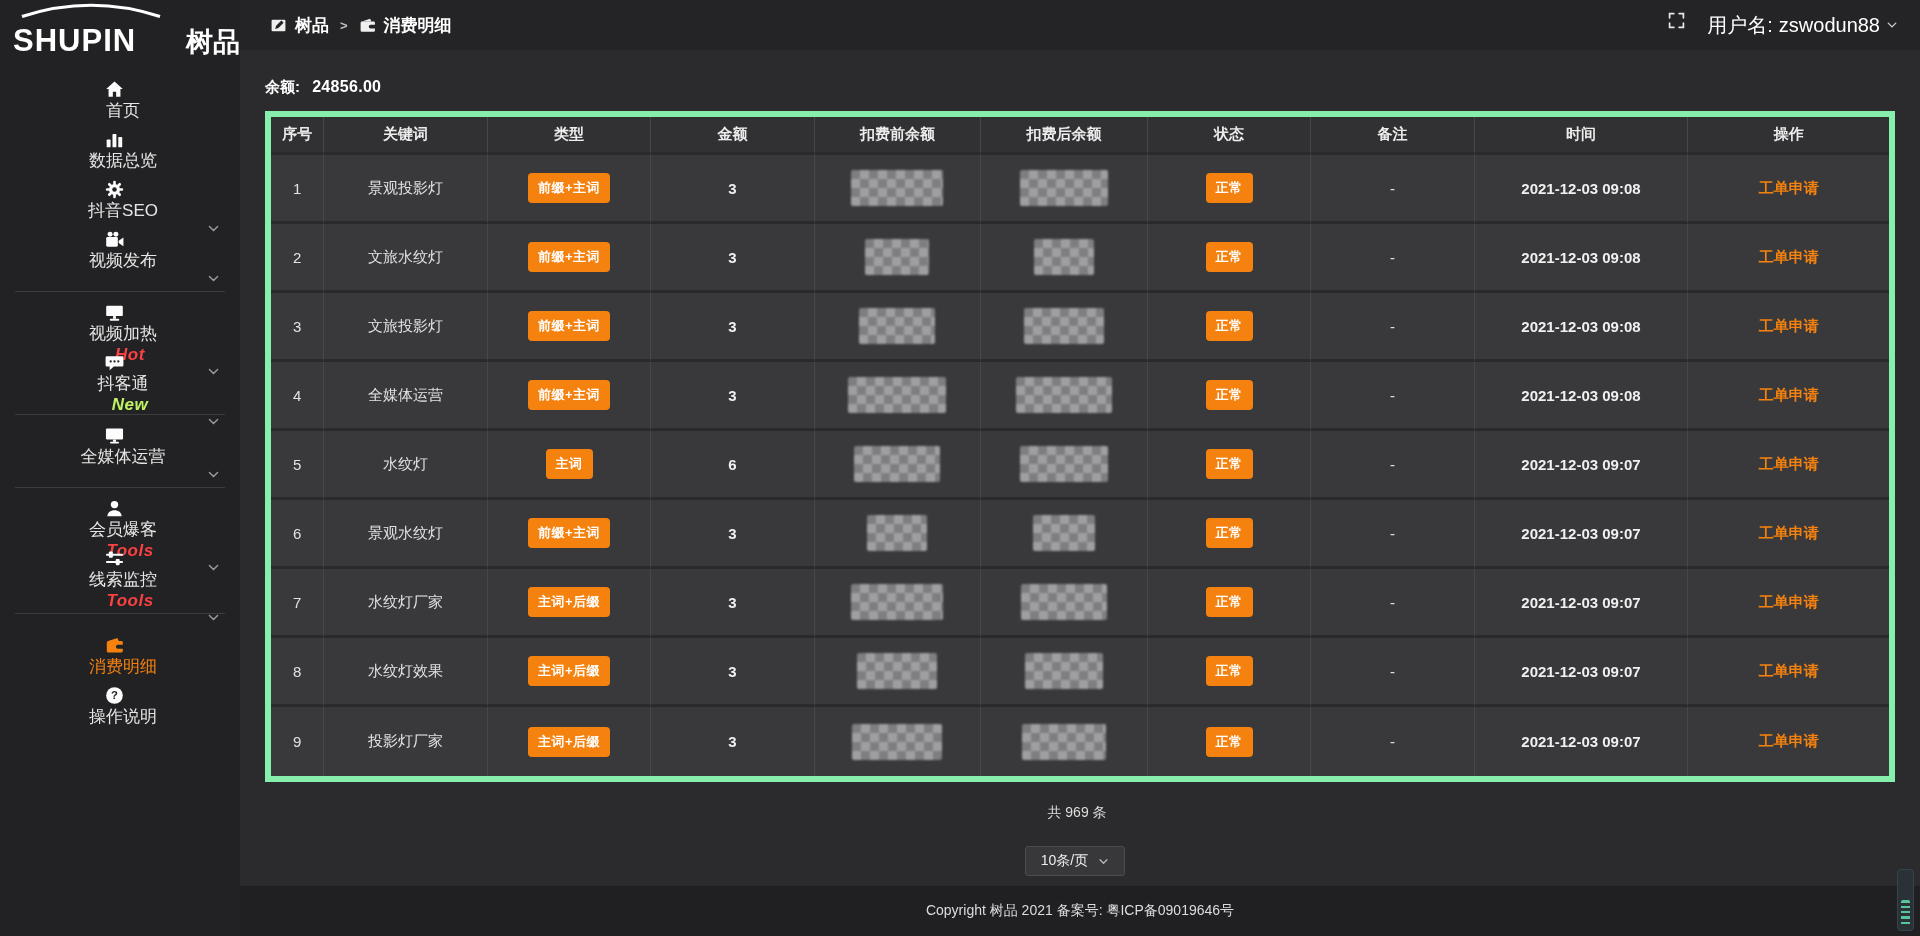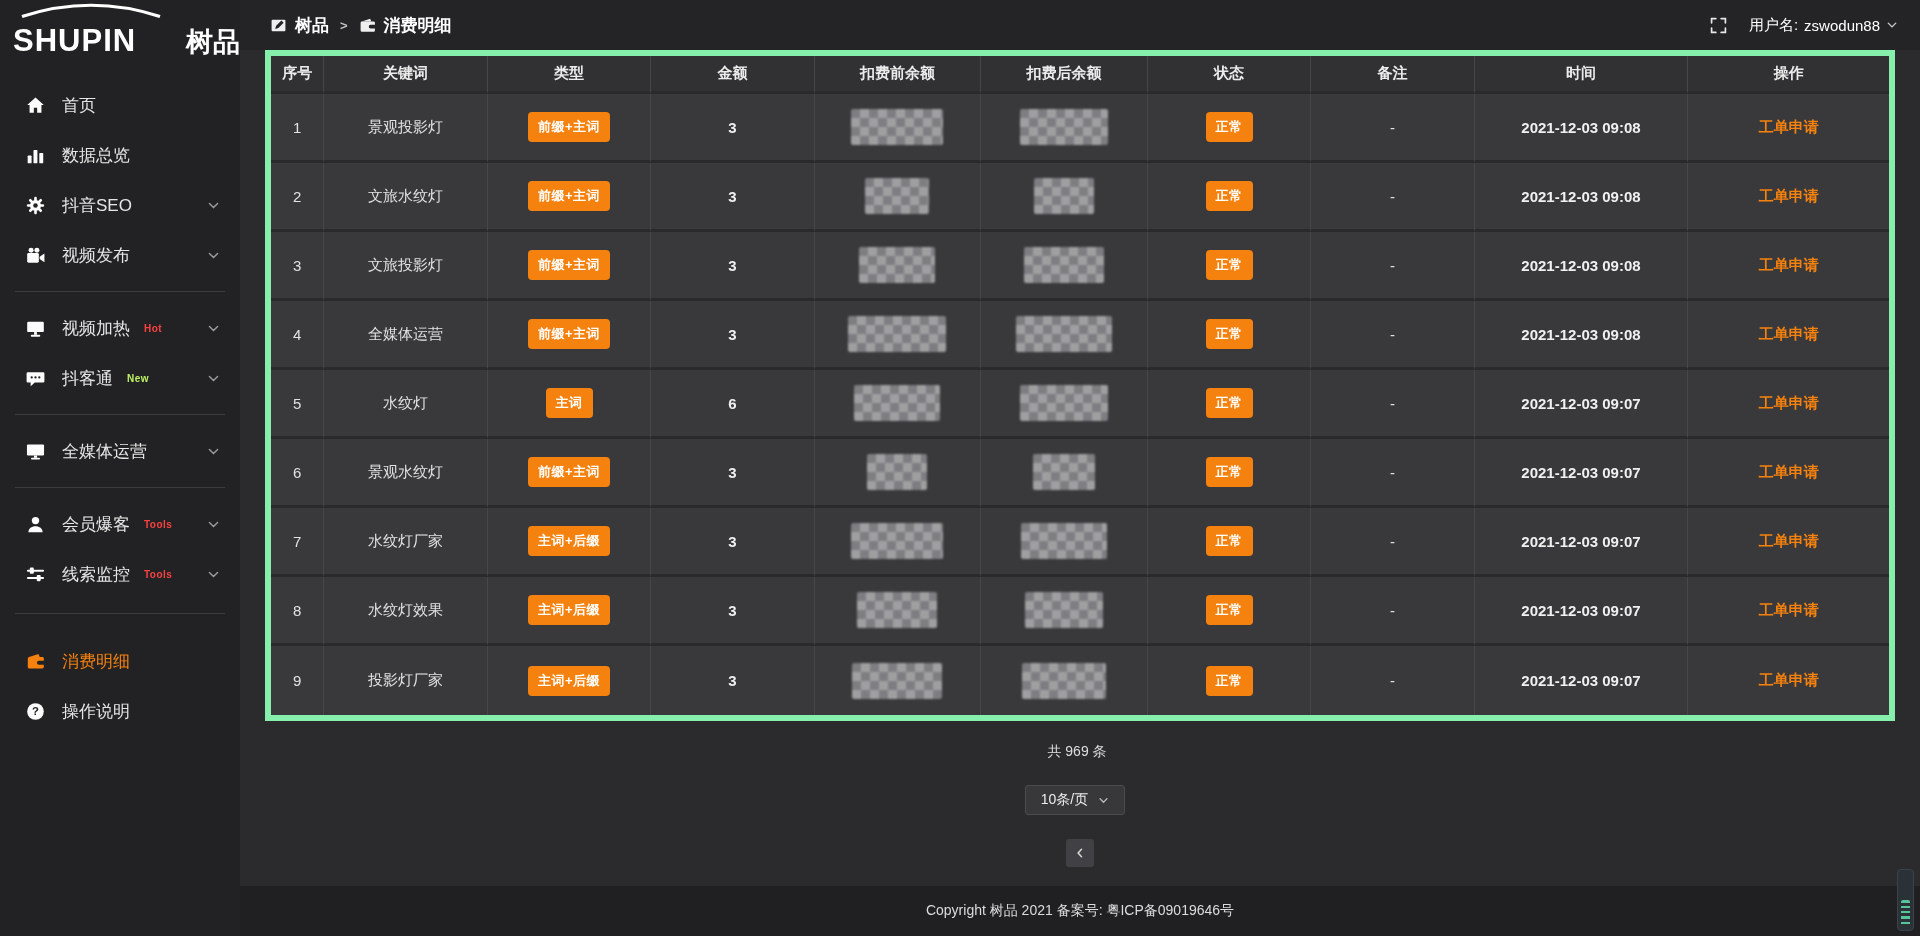--- a/index.html
+++ b/index.html
@@ -11,38 +11,38 @@
   }
 
   
   .sidebar { position:absolute; left:0; top:0; width:240px; height:100%; background:#222224; z-index:3; }
   .logo { position:relative; height:58px; display:flex; align-items:flex-end; padding:14px 0 2px 13px; white-space:nowrap;justify-content:space-between; }
   .logo-arc { position:absolute; top:3px; left:15px; }
   .logo-en { font-size:31px; font-weight:800; color:#fff; letter-spacing:1px; line-height:1; }
   .logo-cn { font-size:27px; font-weight:800; color:#fff; margin-left:5px; line-height:1.05; }
 
   .menu { padding-top:22px; }
-  .menu-item { height:50px; display:flex; align-items:center; padding:0 20px 0 26px; color:#e6e6e6; font-size:17px; cursor:pointer; }
+  .menu-item { height:50px; display:flex; align-items:center; padding:0 20px 0 26px; color:#e6e6e6; font-size:17px; cursor:pointer;flex-direction:column; }
   .mi-icon { width:19px; height:19px; margin-right:17px; display:inline-flex; color:#fcfcfc; flex:none; }
   .mi-icon svg { width:100%; height:100%; }
   .menu-item.active, .menu-item.active .mi-icon { color:#f5820f; }
   .mi-label { white-space:nowrap; }
-  .mi-badge { font-weight:bold; font-size:10px; margin-left:14px; letter-spacing:.5px; }
+  .mi-badge { font-style:italic; font-weight:bold; font-size:17px; margin-left:14px; letter-spacing:.5px; }
   .mi-chevron { margin-left:auto; width:13px; height:13px; color:#9a9a9a; display:inline-flex; }
   .mi-chevron svg { width:100%; height:100%; }
   .menu-divider { height:1px; background:#3c3c3e; margin:11px 15px; }
   .menu-divider.wide-gap { margin:14px 15px 22px; }
 
   
   .topbar { position:absolute; left:240px; top:0; right:0; height:50px; background:#242427; display:flex; align-items:center; padding:0 22px 0 30px; color:#fff; }
   .breadcrumb { display:flex; align-items:center; gap:8px; font-size:17px; font-weight:bold; }
   .bc-icon { width:17px; height:17px; display:inline-flex; color:#efefef; }
   .bc-icon svg { width:100%; height:100%; }
   .bc-sep { color:#c0c0c0; font-size:13px; font-weight:bold; padding:0 3px; }
-  .topbar-right { margin-left:auto; display:flex; align-items:center; gap:12px; font-size:15px; }
+  .topbar-right { margin-left:auto; display:flex; gap:12px; font-size:20px; }
   .fs-icon { width:17px; height:17px; display:inline-flex; color:#e8e8e8; cursor:pointer; margin-right:10px; }
   .fs-icon svg { width:100%; height:100%; }
   .user-wrap { display:flex; align-items:center; gap:6px; cursor:pointer; }
   .user-chevron { width:12px; height:12px; display:inline-flex; color:#cfcfcf; }
   .user-chevron svg { width:100%; height:100%; }
 
   
   .content { position:absolute; left:240px; top:50px; right:0; bottom:50px; background:#2b2b2d; padding:0 25px; }
   .balance { margin:28px 0 14px; font-size:15px; font-weight:bold; color:#fff; }
   .balance-value { margin-left:8px; font-size:16px; letter-spacing:.3px; }
@@ -284,20 +284,24 @@
       <span class="user-chevron">
         <svg viewBox="0 0 16 16">
             <path d="M3 5.5l5 5 5-5" fill="none" stroke="currentColor" stroke-width="1.8" stroke-linecap="round"></path>
           </svg>
       </span>
     </div>
   </div>
 </header>
 
 <main class="content">
+  <div class="balance">
+    <span>余额:</span>
+    <span class="balance-value">24856.00</span>
+  </div>
 
   <table>
     <colgroup id="table-cols">
         <col style="width: 3.3%;">
         <col style="width: 10.1%;">
         <col style="width: 10.1%;">
         <col style="width: 10.1%;">
         <col style="width: 10.3%;">
         <col style="width: 10.3%;">
         <col style="width: 10.1%;">

